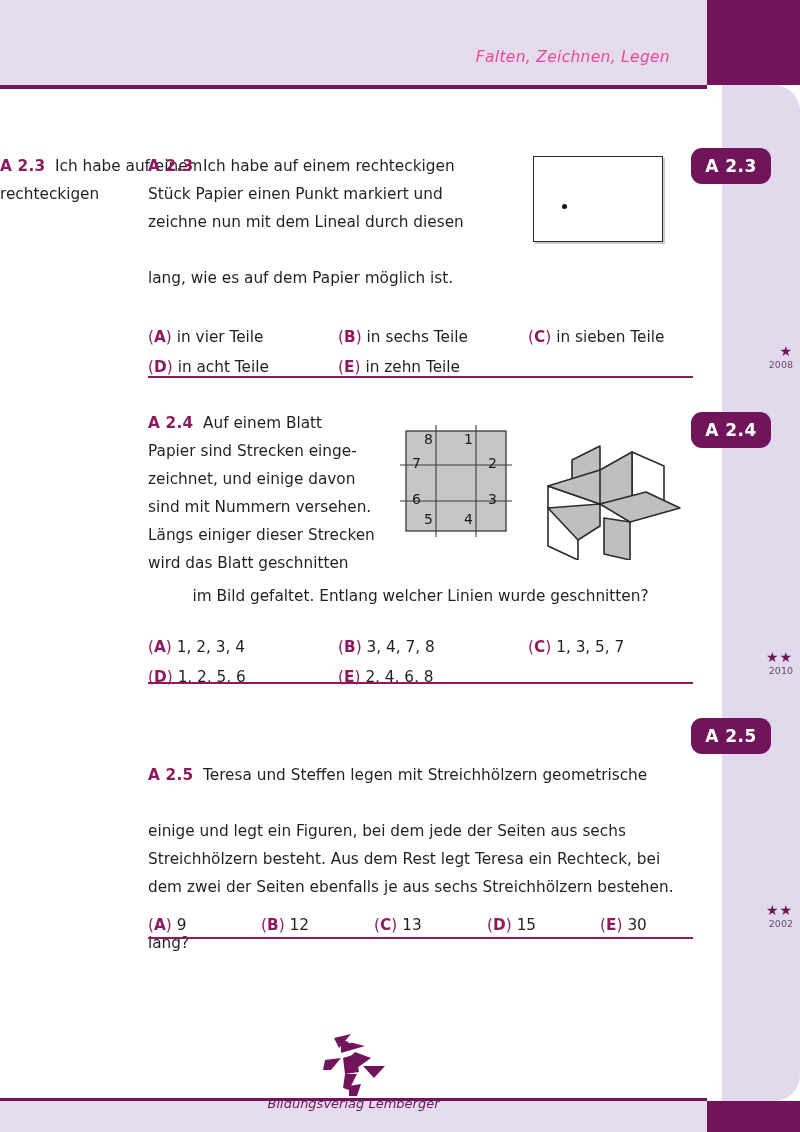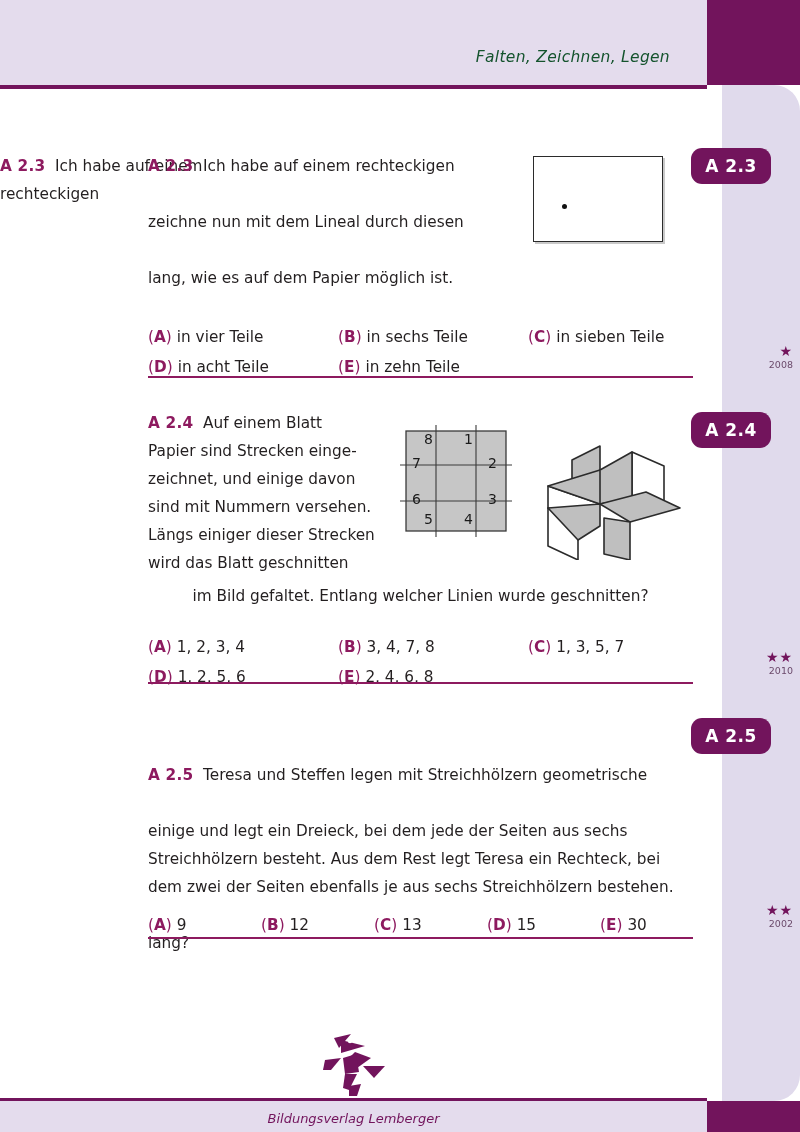--- a/index.html
+++ b/index.html
@@ -36,21 +36,21 @@
     position: absolute;
     left: 0; top: 85px;
     width: 707px; height: 4px;
     background: #72145c;
   }
   .header-title {
     position: absolute;
     right: 130px; top: 48px;
     font-style: italic;
     font-size: 15.5px;
-    color: #14532d;
+    color: #ec4899;
     letter-spacing: .3px;
     white-space: nowrap;
   }
 
   
   .side-panel {
     position: absolute;
     left: 707px; top: 85px;
     width: 93px;
     height: 1016px;
@@ -80,21 +80,21 @@
     background: #72145c;
   }
   .footer-rule {
     position: absolute;
     left: 0; bottom: 31px;
     width: 707px; height: 3px;
     background: #72145c;
   }
   .footer-text {
     position: absolute;
-    left: 0; bottom: 6px;
+    left: 0; bottom: 21px;
     width: 707px;
     text-align: center;
     font-style: italic;
     font-size: 13px;
     color: #72145c;
     margin-top: 26px;
   }
 
   .problem { position: absolute; left: 0; width: 545px; }
 
@@ -190,21 +190,21 @@
 
   <div class="problem" id="p23" style="top:152px;">
     <div class="ptext wrapcol nojust">
       <span class="plabel">A 2.3</span><span class="sp">&nbsp;&nbsp;</span><span>Ich habe auf einem rechteckigen</span>
     </div>
   </div>
 
   <div style="position:absolute;left:148px;top:152px;width:367px;">
     <div class="ptext" style="text-align:justify;">
       <span class="plabel">A 2.3</span>&nbsp;&nbsp;<span>Ich habe auf einem rechteckigen</span><br>
-      <br>
+      <span>Stück Papier einen Punkt markiert und</span><br>
       <span>zeichne nun mit dem Lineal durch diesen</span><br>
       <br>
       <span>lang, wie es auf dem Papier möglich ist.</span>
     </div>
   </div>
 
 
   <div class="paper-rect" style="left:533px;top:156px;width:130px;height:86px;">
     <div class="paper-dot" style="left:28px;top:47px;"></div>
   </div>
@@ -331,21 +331,21 @@
     <div class="stars">★★</div>
     <div class="year">2010</div>
   </div>
 
   <div class="sep" style="top:682px;"></div>
 
   <div style="position:absolute;left:148px;top:716px;width:545px;margin-top:45px;">
     <div class="ptext" style="text-align:justify;">
       <span class="plabel">A 2.5</span>&nbsp;&nbsp;<span>Teresa und Steffen legen mit Streichhölzern geometrische</span><br>
       <br>
-      <span>einige und legt ein Dreieck, bei dem jede der Seiten aus sechs</span><br>
+      <span>einige und legt ein Figuren, bei dem jede der Seiten aus sechs</span><br>
       <span>Streichhölzern besteht. Aus dem Rest legt Teresa ein Rechteck, bei</span><br>
       <span>dem zwei der Seiten ebenfalls je aus sechs Streichhölzern bestehen.</span><br>
       <br>
       <span>lang?</span>
     </div>
   </div>
 
   <div class="opts" style="position:absolute;left:148px;top:900px;width:545px;">
     <div class="optrow">
       <div class="opt" style="width:113px;">

